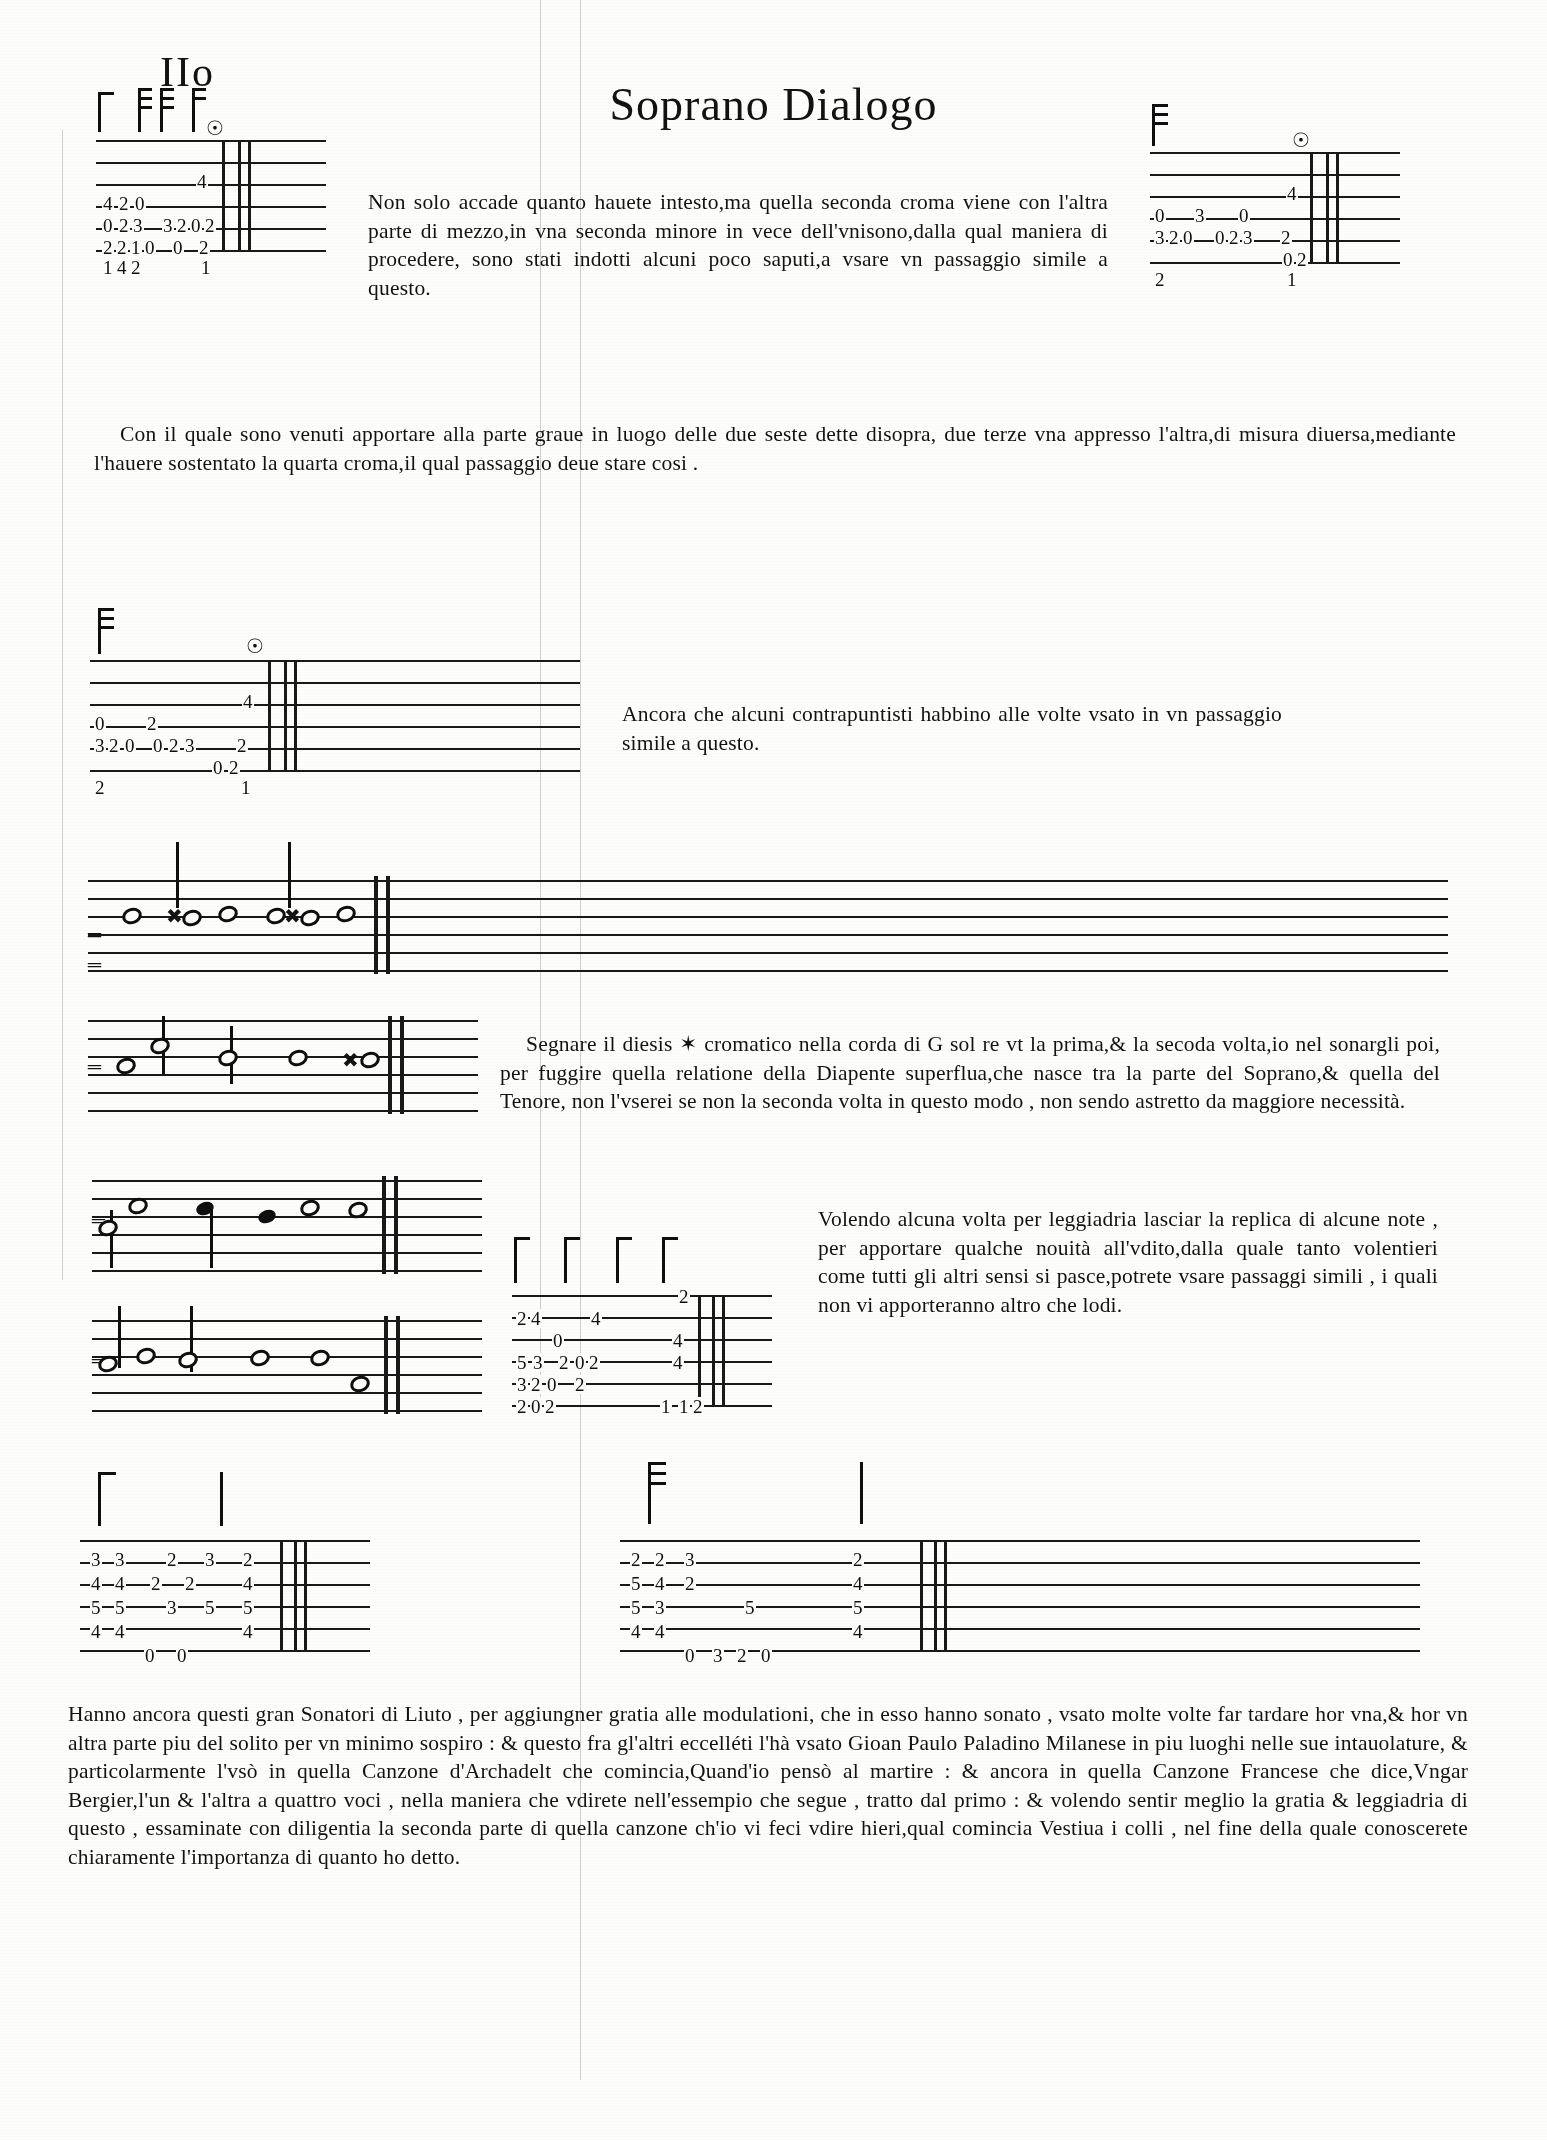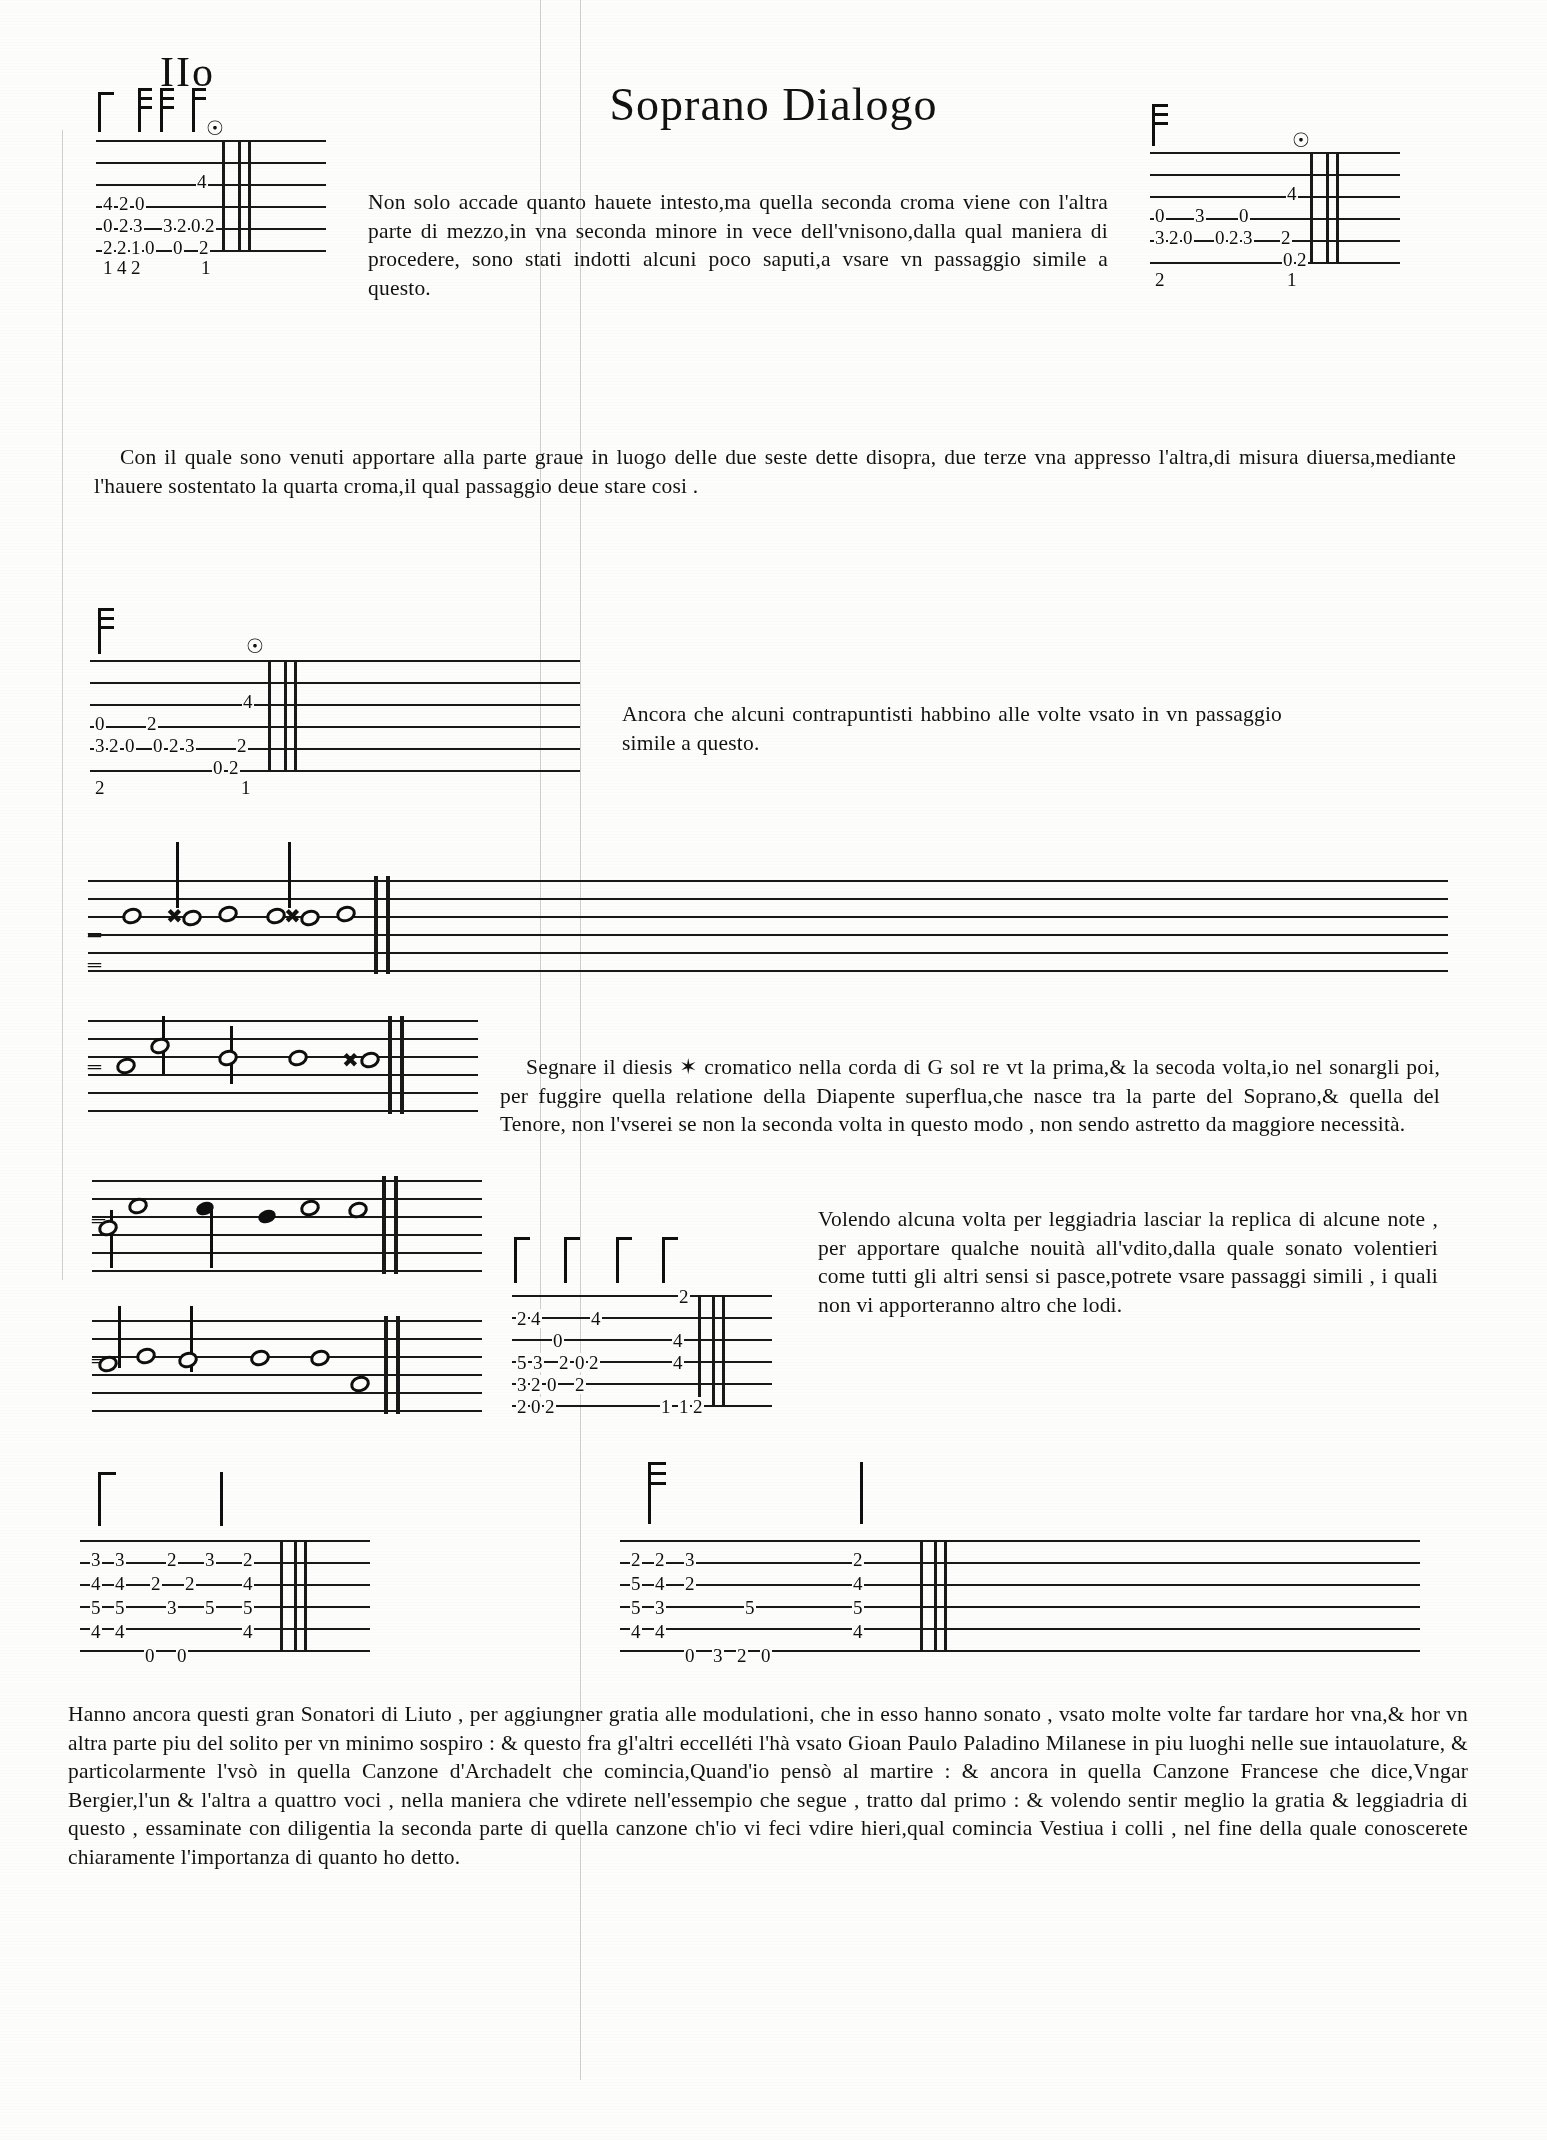--- a/index.html
+++ b/index.html
@@ -36,21 +36,21 @@
     letter-spacing:1px;
   }
   .para{
     position:absolute;
     font-size:21.5px;
     line-height:1.33;
     text-align:justify;
     letter-spacing:.2px;
   }
   .para p{margin:0;}
-  .indent{text-indent:26px;margin-top:23px;}
+  .indent{text-indent:26px;}
 
   
   .tab{
     position:absolute;
   }
   .tab .lines{
     position:absolute;left:0;top:0;right:0;bottom:0;
   }
   .tab .lines i{
     position:absolute;left:0;right:0;height:2px;background:#1b1b1b;
@@ -385,21 +385,21 @@
       <div class="stem" style="left:0;top:0;height:46px;"></div>
       <div class="flag" style="left:0;top:0;width:16px;"></div>
     </div>
     <div class="rhy" style="left:150px;top:-58px;">
       <div class="stem" style="left:0;top:0;height:46px;"></div>
       <div class="flag" style="left:0;top:0;width:16px;"></div>
     </div>
   </div>
 
   <div class="para" style="left:818px;top:1205px;width:620px;">
-    <p>Volendo alcuna volta per leggiadria lasciar la replica di alcune note , per apportare qualche nouità all'vdito,dalla quale sonato volentieri come tutti gli altri sensi si pasce,potrete vsare passaggi simili , i quali non vi apporteranno altro che lodi.</p>
+    <p>Volendo alcuna volta per leggiadria lasciar la replica di alcune note , per apportare qualche nouità all'vdito,dalla quale tanto volentieri come tutti gli altri sensi si pasce,potrete vsare passaggi simili , i quali non vi apporteranno altro che lodi.</p>
   </div>
 
   <div class="tab" style="left:80px;top:1540px;width:290px;height:130px;">
     <div class="lines">
       <i style="top:0px"></i>
         <i style="top:22px"></i>
         <i style="top:44px"></i>
       <i style="top:66px"></i>
         <i style="top:88px"></i>
         <i style="top:110px"></i>

